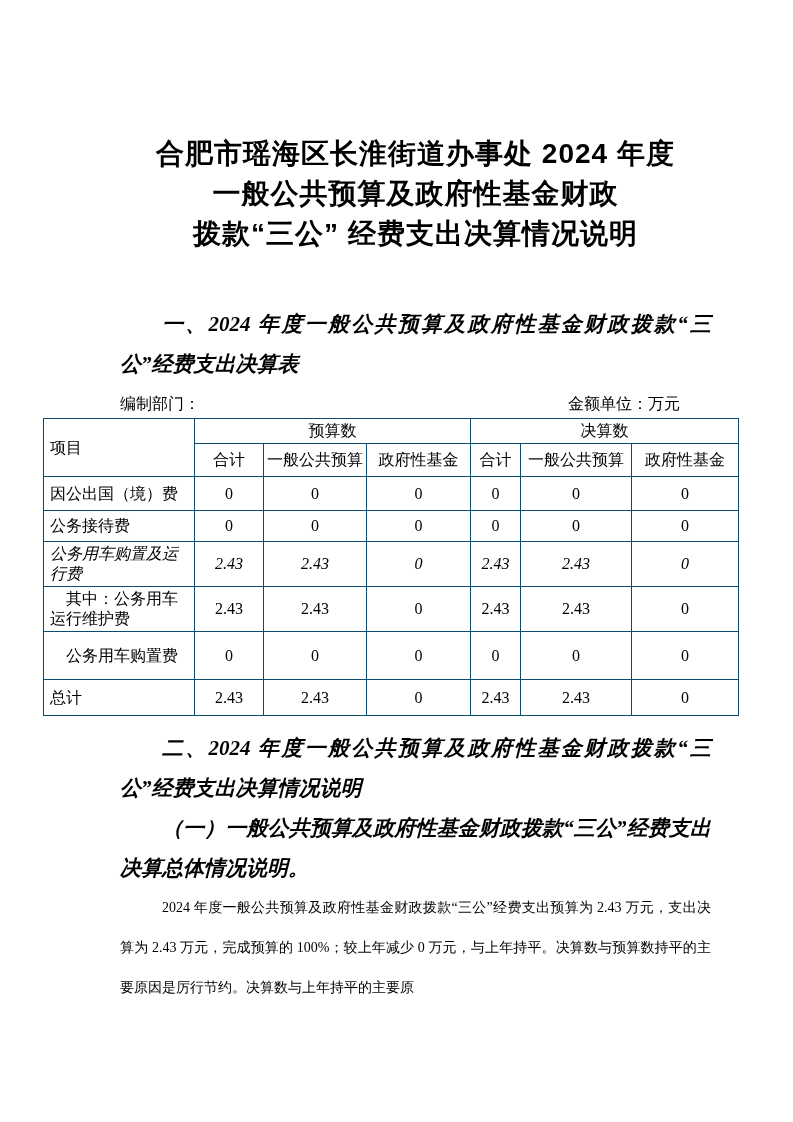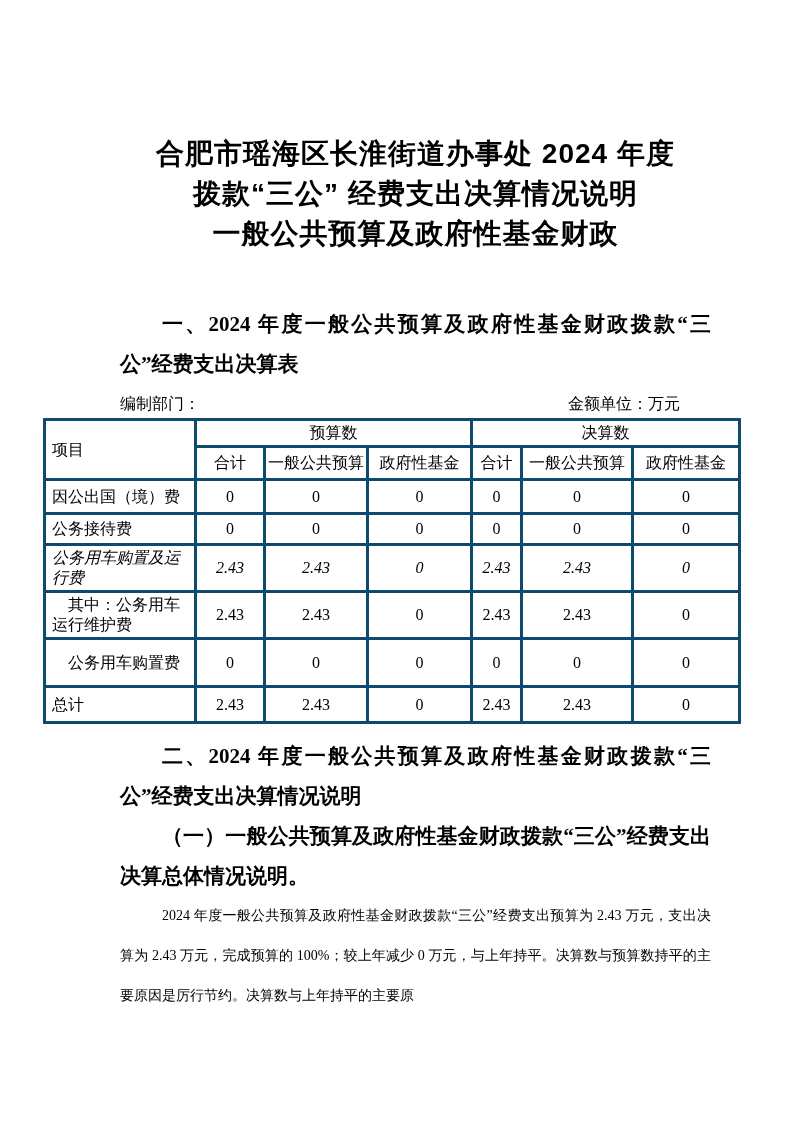--- a/index.html
+++ b/index.html
@@ -28,20 +28,21 @@
   
   .text-col { margin: 0 82px 0 120px; }
   .heading {
     font-family: "Liberation Serif", "DejaVu Serif", serif;
     font-weight: bold;
     font-size: 21px;
     line-height: 40px;
     text-align: justify;
     text-indent: 42px;
     margin: 0;
+    font-style: italic;
   }
   .heading.first { margin-top: 50px; }
   .body-para {
     font-size: 14px;
     line-height: 40px;
     text-align: justify;
     text-indent: 42px;
     margin: 0;
     font-weight: normal;
   }
@@ -59,21 +60,21 @@
   }
   
   .budget-table {
     table-layout: fixed;
     border-collapse: collapse;
     margin-left: 43px;
     width: 695px;
     font-size: 16px;
   }
   .budget-table td {
-    border: 3px solid #0c4a6e;
+    border: 1px solid #0c4a6e;
     text-align: center;
     vertical-align: middle;
     padding: 2px 1px;
     line-height: 20px;
     overflow: hidden;
   }
   .budget-table td.label {
     text-align: left;
     padding-left: 6px;
     padding-right: 1px;
@@ -88,22 +89,22 @@
   .budget-table tbody tr:nth-child(5) { height: 48px; }
   .budget-table tbody tr:nth-child(6) { height: 36px; }
 </style>
 </head>
 <body>
 
 <div class="page">
 
   <div class="doc-title">
     <div>合肥市瑶海区长淮街道办事处 2024 年度</div>
+    <div>一般公共预算及政府性基金财政</div>
     <div>拨款“三公” 经费支出决算情况说明</div>
-    <div>一般公共预算及政府性基金财政</div>
   </div>
 
   <div class="text-col">
     <p class="heading first">一、2024 年度一般公共预算及政府性基金财政拨款“三公”经费支出决算表</p>
   </div>
 
   <div class="table-caption">
     <span>编制部门：</span>
     <span>金额单位：万元</span>
   </div>

